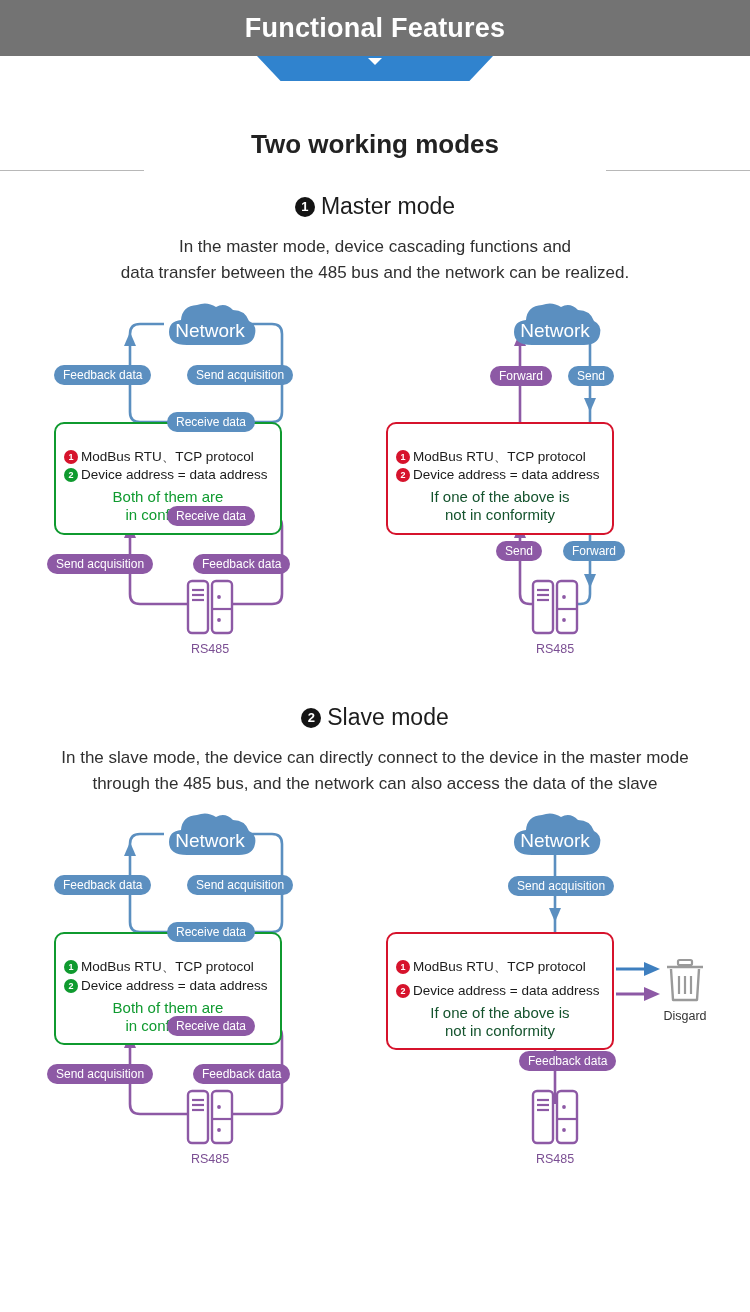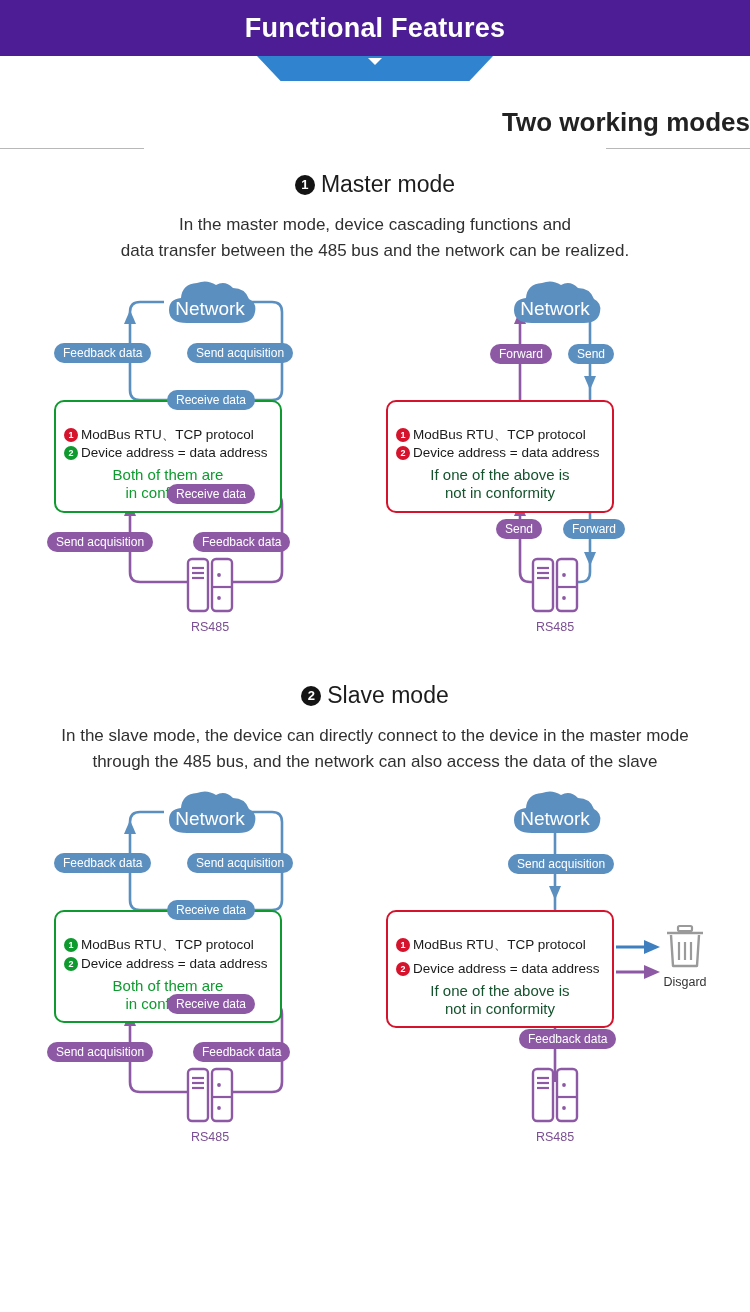--- a/index.html
+++ b/index.html
@@ -9,21 +9,21 @@
     font-family: "Liberation Sans", sans-serif;
     color: #2b2b2b;
     position: relative;
     overflow: hidden;
   }
 
   
   .banner {
     position: relative;
     width: 750px; height: 56px;
-    background: #4c1d95;
+    background: #737373;
     display: flex; align-items: center; justify-content: center;
   }
   .banner-title {
     color: #ffffff;
     font-size: 27px;
     font-weight: bold;
     letter-spacing: .2px;
   }
   .banner-tab {
     position: absolute;
@@ -37,23 +37,23 @@
   }
   .banner-chevron {
     width: 0; height: 0;
     border-left: 7px solid transparent;
     border-right: 7px solid transparent;
     border-top: 7px solid #ffffff;
   }
 
   
   .section-heading {
-    margin-top: 50px;
+    margin-top: 72px;
     position: relative;
-    text-align: right;
+    text-align: center;
   }
   .section-heading h2 {
     font-size: 26px;
     font-weight: bold;
     line-height: 1.27;
     color: #222222;
   }
   .rule {
     position: absolute;
     height: 1px;
@@ -442,21 +442,21 @@
       </div>
       <div class="cond-line">
         <span class="bullet b-red">2</span><span>Device address = data address</span>
       </div>
       <div class="cond-verdict red">
         <span>If one of the above is</span><br>
         <span>not in conformity</span>
       </div>
     </div>
 
-    <div class="trash" style="left:290px; top:140px;">
+    <div class="trash" style="left:290px; top:152px;">
       <svg width="48" height="48" viewBox="0 0 48 48">
         <rect x="17" y="4" width="14" height="5" rx="1.5" fill="none" stroke="#9a9a9a" stroke-width="2.2"></rect>
         <line x1="6" y1="11" x2="42" y2="11" stroke="#9a9a9a" stroke-width="2.4"></line>
         <path d="M10,13 L12,44 L36,44 L38,13" fill="none" stroke="#9a9a9a" stroke-width="2.4" stroke-linejoin="round"></path>
         <line x1="18" y1="20" x2="18" y2="38" stroke="#9a9a9a" stroke-width="2.2"></line>
         <line x1="24" y1="20" x2="24" y2="38" stroke="#9a9a9a" stroke-width="2.2"></line>
         <line x1="30" y1="20" x2="30" y2="38" stroke="#9a9a9a" stroke-width="2.2"></line>
       </svg>
       <div class="trash-label">Disgard</div>
     </div>

